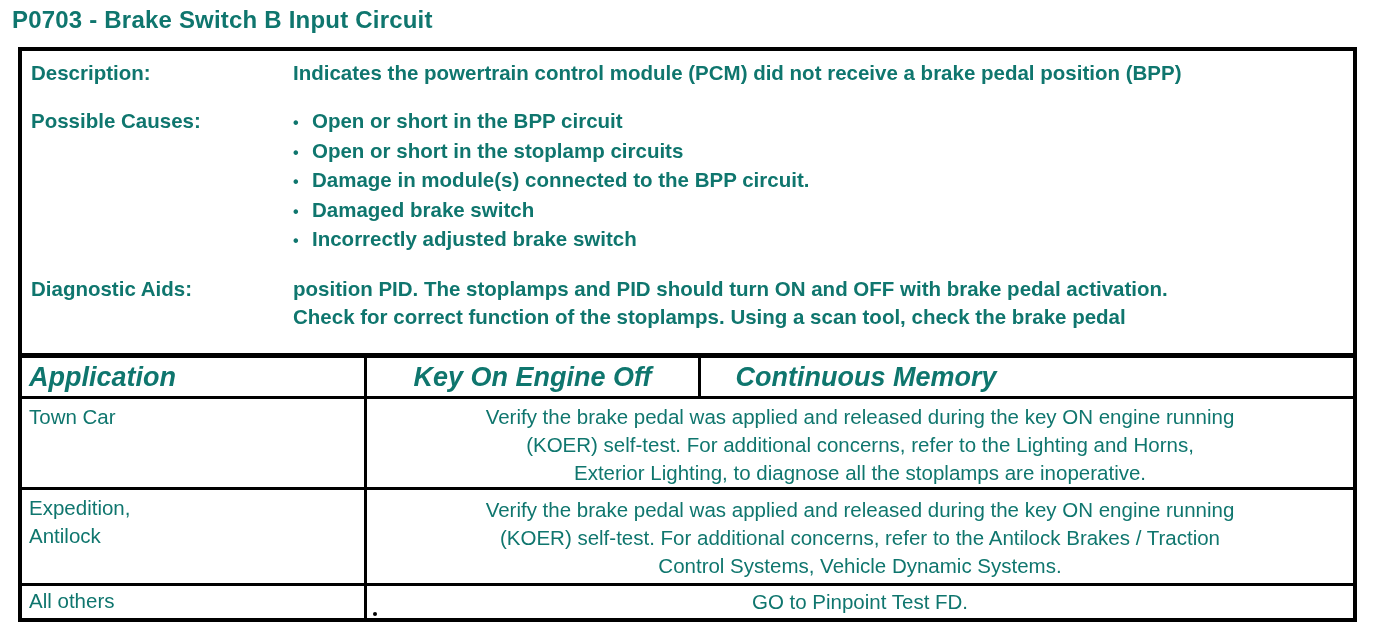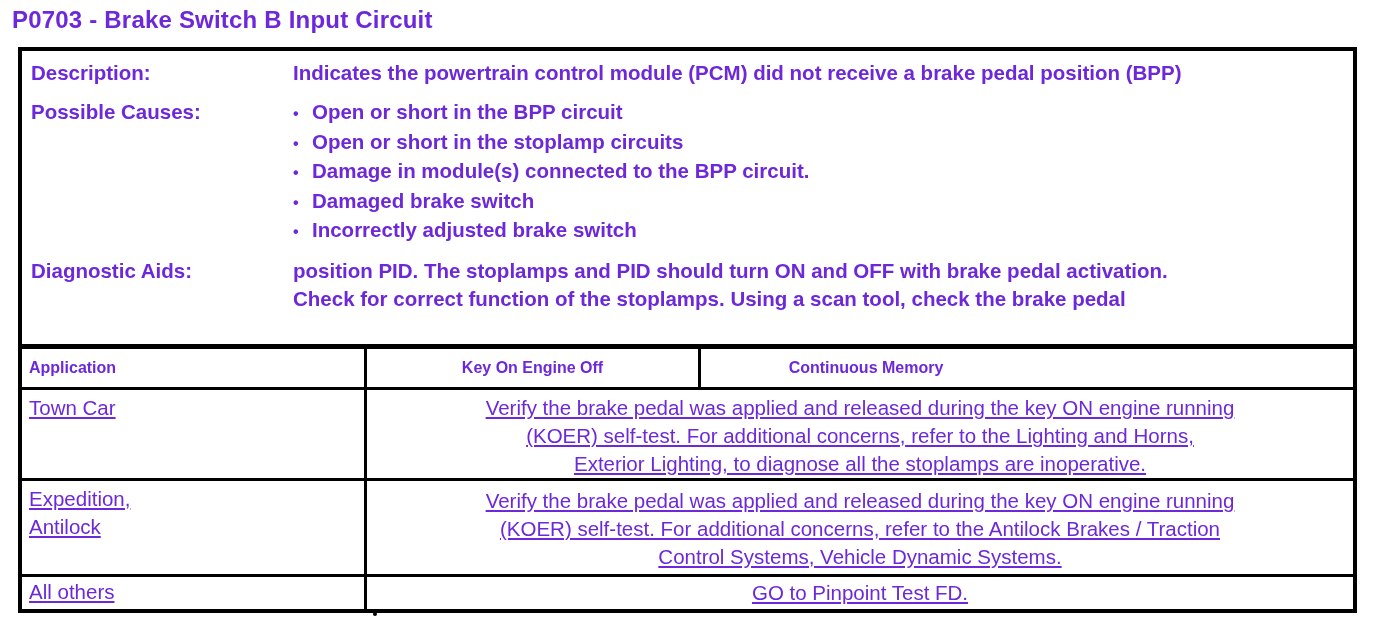--- a/index.html
+++ b/index.html
@@ -6,21 +6,21 @@
     margin: 0;
     padding: 0;
     background: #ffffff;
   }
   .page {
     position: relative;
     width: 1392px;
     height: 622px;
     background: #ffffff;
     font-family: "Liberation Sans", sans-serif;
-    color: #6d28d9;
+    color: #0f766e;
     overflow: hidden;
   }
   .title {
     position: absolute;
     left: 12px;
     top: 6px;
     margin: 0;
     font-size: 24px;
     font-weight: bold;
     letter-spacing: 0.2px;
@@ -32,29 +32,29 @@
     width: 1339px;
     border: 4px solid #000000;
     box-sizing: border-box;
     background: #ffffff;
   }
   
   .info-section {
     height: 283px;
     border-bottom: 5px solid #000000;
     box-sizing: content-box;
-    padding: 8px 10px 2px 9px;
+    padding: 8px 10px 11px 9px;
     overflow: hidden;
   }
   .info-row {
     display: grid;
     grid-template-columns: 262px 1fr;
     align-items: start;
   }
-  .info-row + .info-row { margin-top: 11px; }
+  .info-row + .info-row { margin-top: 20px; }
   .info-label {
     font-weight: bold;
     font-size: 20.5px;
     line-height: 28px;
   }
   .info-content {
     font-size: 20.5px;
     line-height: 28px;
     font-weight: bold;
   }
@@ -73,34 +73,34 @@
     display: grid;
     grid-template-columns: 345px 334px 330px 1fr;
     height: 38px;
     border-bottom: 3px solid #000000;
   }
   .header-cell {
     display: flex;
     align-items: center;
     justify-content: center;
     font-weight: bold;
-    font-size: 16px;
+    font-size: 27px;
     border-right: 3px solid #000000;
     box-sizing: border-box;
+    font-style: italic;
   }
   .header-cell:last-child { border-right: none; }
   .header-cell.first {
     justify-content: flex-start;
     padding-left: 7px;
   }
   .data-row {
     display: grid;
     grid-template-columns: 345px 1fr;
     border-bottom: 3px solid #000000;
-    text-decoration: underline;
   }
   .data-row:last-child { border-bottom: none; }
   .row-towncar    { height: 88px; }
   .row-expedition { height: 93px; }
   .row-allothers  { height: 32px; }
   .app-cell {
     border-right: 3px solid #000000;
     box-sizing: border-box;
     padding: 4px 0 0 7px;
     font-size: 20.5px;

